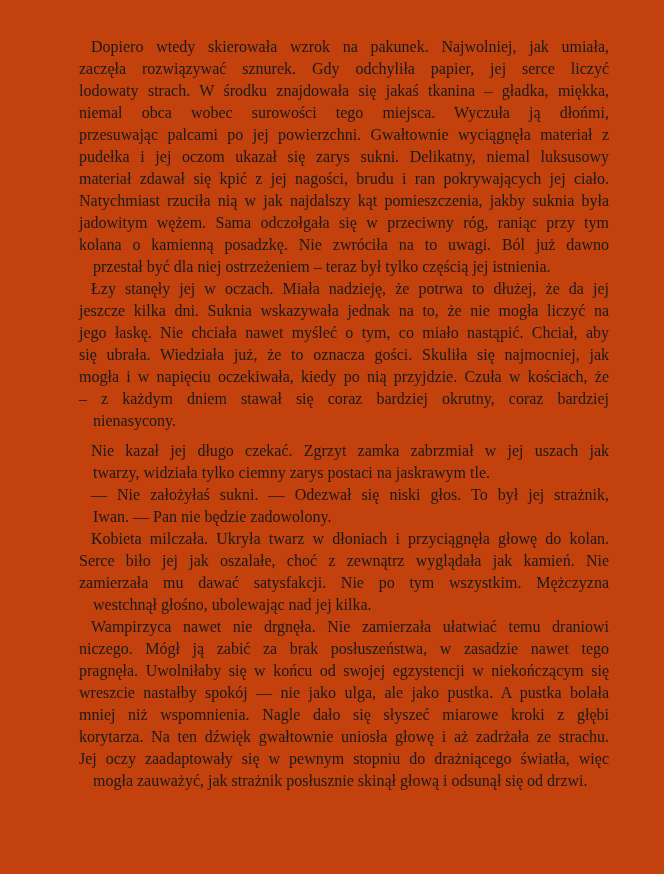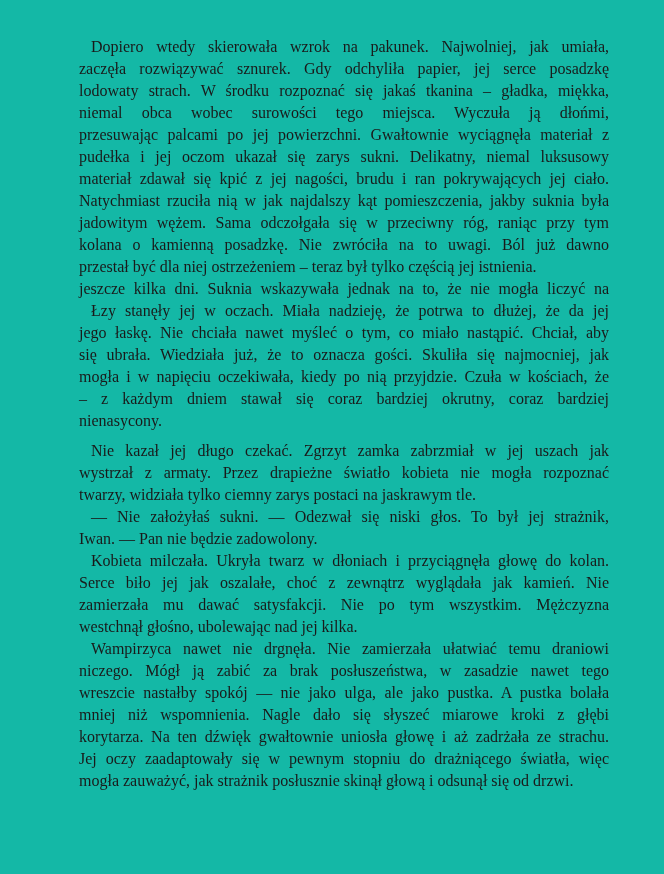--- a/index.html
+++ b/index.html
@@ -1,78 +1,78 @@
 <!DOCTYPE html>
 <html><head>
 <meta charset="utf-8">
 <style>
   html, body { margin: 0; padding: 0; background: #ffffff; }
   body { width: 664px; height: 874px; position: relative; overflow: hidden; }
   .page {
-    position: absolute; left: 0; top: 0; width: 664px; height: 874px; background: #14b8a6;
+    position: absolute; left: 0; top: 0; width: 664px; height: 874px; background: #c2410c;
   }
   .text {
     position: absolute; left: 79px; top: 36px; width: 530px;
     font-family: "Liberation Serif", "DejaVu Serif", serif;
     font-size: 16px; color: #1a1a1a; line-height: 22px;
   }
   .line {
     display: block; height: 22px; white-space: nowrap;
     text-align: justify; text-align-last: justify;
   }
-  .line.last { text-align-last: left; }
+  .line.last { text-align-last: left; margin-left: 14px; }
   .line.indent { padding-left: 12px; }
   .gap { height: 8px; }
 </style>
 </head>
 <body>
 
 <div class="page">
   <div class="text" id="text">
       <div class="paragraph">
         <span class="line indent">Dopiero wtedy skierowała wzrok na pakunek. Najwolniej, jak umiała,</span>
-        <span class="line">zaczęła rozwiązywać sznurek. Gdy odchyliła papier, jej serce posadzkę</span>
-        <span class="line">lodowaty strach. W środku rozpoznać się jakaś tkanina – gładka, miękka,</span>
+        <span class="line">zaczęła rozwiązywać sznurek. Gdy odchyliła papier, jej serce liczyć</span>
+        <span class="line">lodowaty strach. W środku znajdowała się jakaś tkanina – gładka, miękka,</span>
         <span class="line">niemal obca wobec surowości tego miejsca. Wyczuła ją dłońmi,</span>
         <span class="line">przesuwając palcami po jej powierzchni. Gwałtownie wyciągnęła materiał z</span>
         <span class="line">pudełka i jej oczom ukazał się zarys sukni. Delikatny, niemal luksusowy</span>
         <span class="line">materiał zdawał się kpić z jej nagości, brudu i ran pokrywających jej ciało.</span>
         <span class="line">Natychmiast rzuciła nią w jak najdalszy kąt pomieszczenia, jakby suknia była</span>
         <span class="line">jadowitym wężem. Sama odczołgała się w przeciwny róg, raniąc przy tym</span>
         <span class="line">kolana o kamienną posadzkę. Nie zwróciła na to uwagi. Ból już dawno</span>
         <span class="line last">przestał być dla niej ostrzeżeniem – teraz był tylko częścią jej istnienia.</span>
       </div>
       <div class="paragraph">
+        <span class="line indent">Łzy stanęły jej w oczach. Miała nadzieję, że potrwa to dłużej, że da jej</span>
         <span class="line">jeszcze kilka dni. Suknia wskazywała jednak na to, że nie mogła liczyć na</span>
-        <span class="line indent">Łzy stanęły jej w oczach. Miała nadzieję, że potrwa to dłużej, że da jej</span>
         <span class="line">jego łaskę. Nie chciała nawet myśleć o tym, co miało nastąpić. Chciał, aby</span>
         <span class="line">się ubrała. Wiedziała już, że to oznacza gości. Skuliła się najmocniej, jak</span>
         <span class="line">mogła i w napięciu oczekiwała, kiedy po nią przyjdzie. Czuła w kościach, że</span>
         <span class="line">– z każdym dniem stawał się coraz bardziej okrutny, coraz bardziej</span>
         <span class="line last">nienasycony.</span>
       </div>
       <div class="gap"></div>
       <div class="paragraph">
         <span class="line indent">Nie kazał jej długo czekać. Zgrzyt zamka zabrzmiał w jej uszach jak</span>
-        <span class="line">wystrzał z armaty. Przez drapieżne światło kobieta nie mogła rozpoznać</span>
         <span class="line last">twarzy, widziała tylko ciemny zarys postaci na jaskrawym tle.</span>
       </div>
       <div class="paragraph">
         <span class="line indent">— Nie założyłaś sukni. — Odezwał się niski głos. To był jej strażnik,</span>
         <span class="line last">Iwan. — Pan nie będzie zadowolony.</span>
       </div>
       <div class="paragraph">
         <span class="line indent">Kobieta milczała. Ukryła twarz w dłoniach i przyciągnęła głowę do kolan.</span>
         <span class="line">Serce biło jej jak oszalałe, choć z zewnątrz wyglądała jak kamień. Nie</span>
         <span class="line">zamierzała mu dawać satysfakcji. Nie po tym wszystkim. Mężczyzna</span>
         <span class="line last">westchnął głośno, ubolewając nad jej kilka.</span>
       </div>
       <div class="paragraph">
         <span class="line indent">Wampirzyca nawet nie drgnęła. Nie zamierzała ułatwiać temu draniowi</span>
         <span class="line">niczego. Mógł ją zabić za brak posłuszeństwa, w zasadzie nawet tego</span>
+        <span class="line">pragnęła. Uwolniłaby się w końcu od swojej egzystencji w niekończącym się</span>
         <span class="line">wreszcie nastałby spokój — nie jako ulga, ale jako pustka. A pustka bolała</span>
         <span class="line">mniej niż wspomnienia. Nagle dało się słyszeć miarowe kroki z głębi</span>
         <span class="line">korytarza. Na ten dźwięk gwałtownie uniosła głowę i aż zadrżała ze strachu.</span>
         <span class="line">Jej oczy zaadaptowały się w pewnym stopniu do drażniącego światła, więc</span>
         <span class="line last">mogła zauważyć, jak strażnik posłusznie skinął głową i odsunął się od drzwi.</span>
       </div>
     </div>
 </div>
 
 </body></html>

